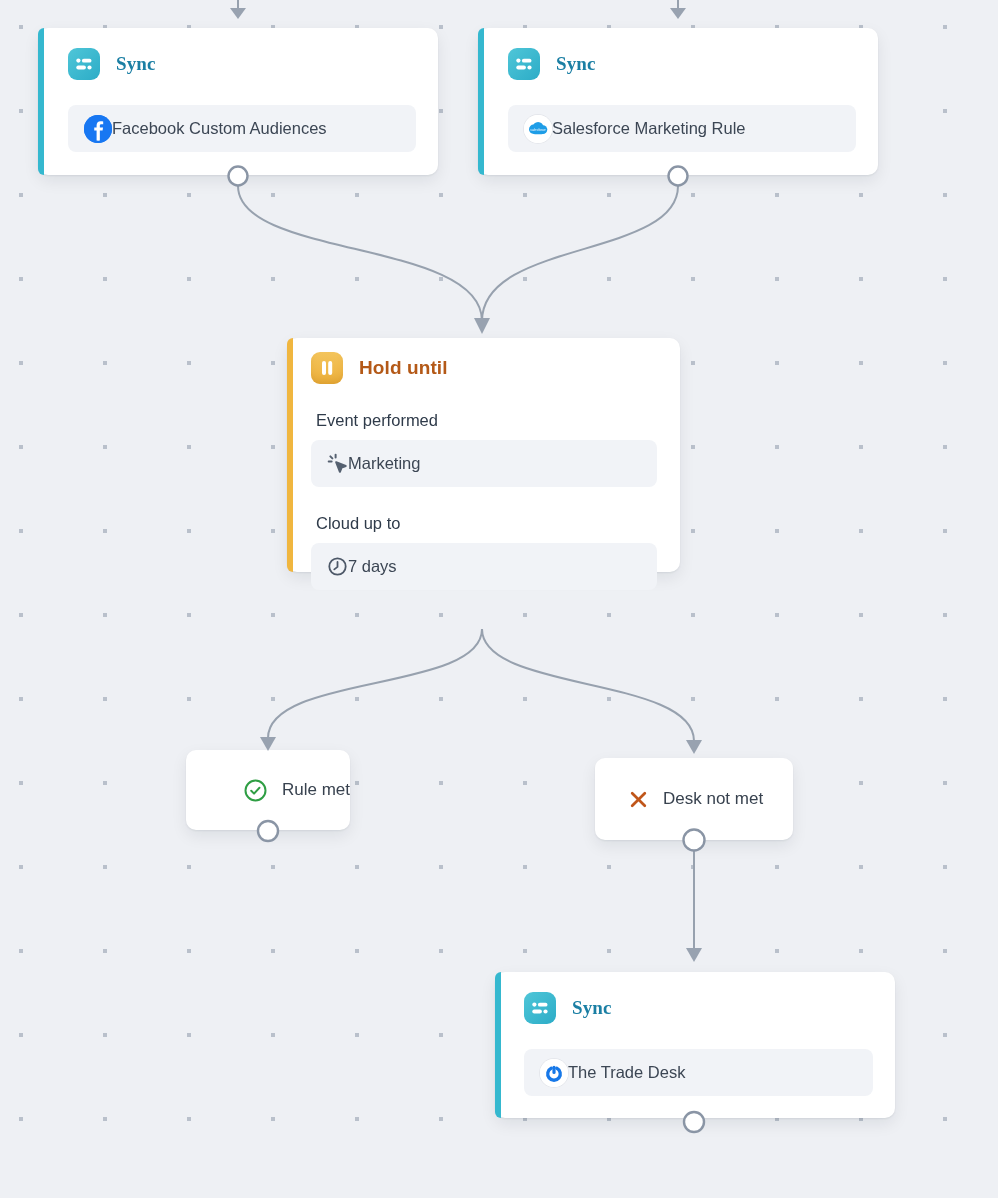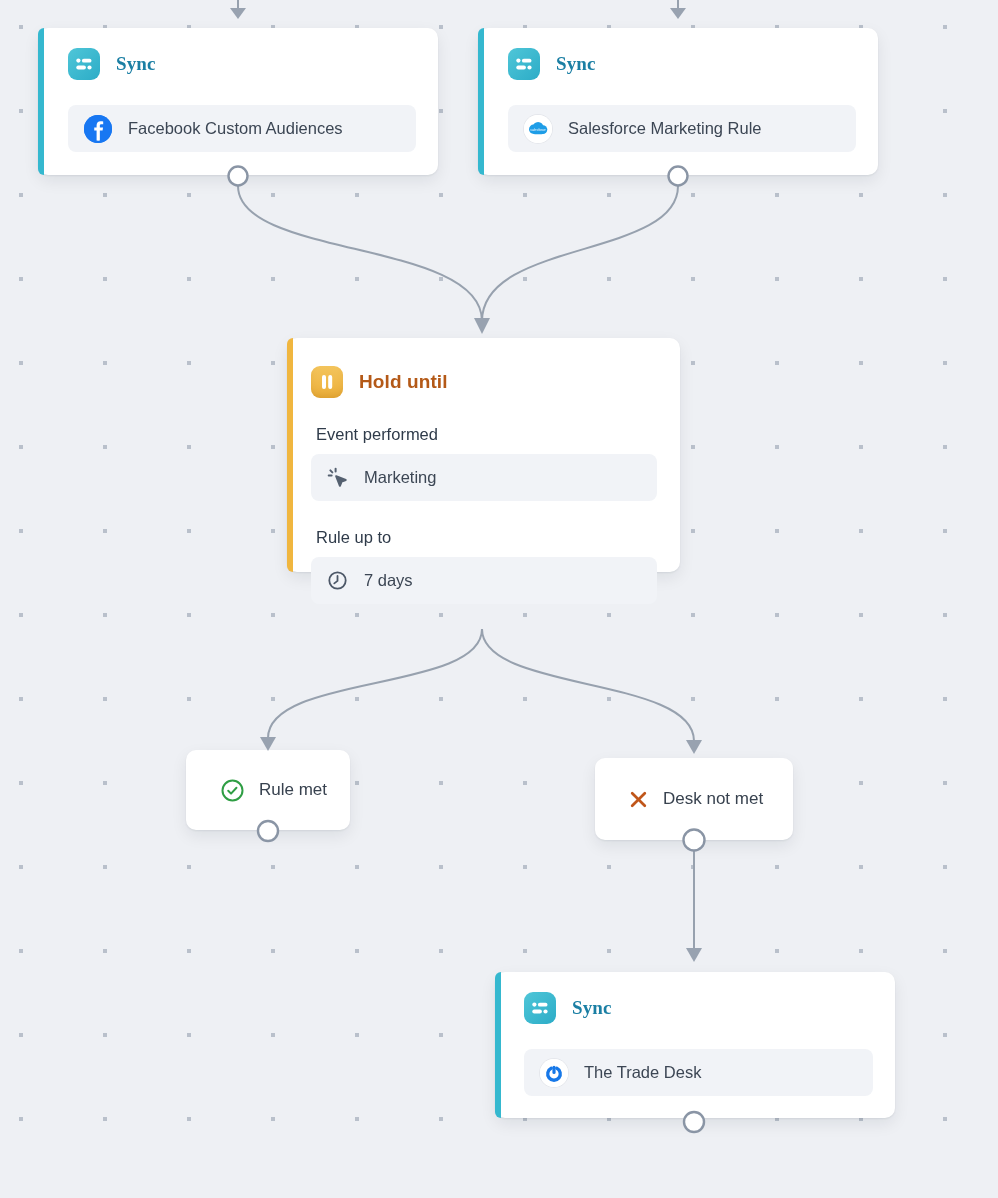--- a/index.html
+++ b/index.html
@@ -21,37 +21,37 @@
   .accent.gold{background:#f0b63f;}
   .node-header{display:flex;align-items:center;gap:16px;}
   .badge{width:32px;height:32px;border-radius:9px;flex:0 0 32px;display:flex;align-items:center;justify-content:center;}
   .badge.teal{background:linear-gradient(135deg,#4fc6d8,#2cacc7);}
   .badge.gold{background:linear-gradient(180deg,#f3c45c,#edb03b);box-shadow:inset 0 -6px 8px -4px rgba(190,130,30,.45);}
   .node-title{font-size:19px;font-weight:700;letter-spacing:.1px;}
   .node-title.sync{color:#1b7fa4;font-family:Liberation Serif, serif;}
   .node-title.hold{color:#b45917;}
   .pill{
     background:#f1f3f7;border-radius:8px;height:47px;display:flex;align-items:center;
-    gap:16px;padding:0 16px;font-size:16.5px;color:#3c4654;
+    gap:0;padding:0 16px;font-size:16.5px;color:#3c4654;
   }
   .brand-circle{width:28px;height:28px;border-radius:50%;flex:0 0 28px;display:flex;align-items:center;justify-content:center;background:#fff;box-shadow:0 0 0 1px rgba(15,23,42,.05);}
   .field-label{font-size:16.5px;color:#2f3b4a;margin:27px 5px 10px;}
   .rule-node{display:flex;align-items:center;gap:14px;font-size:17px;color:#38424f;}
   #edges{position:absolute;left:0;top:0;z-index:3;}
   #edges .port{cursor:crosshair;}
 
   
   #node-sync-facebook{left:38px;top:28px;width:400px;height:147px;padding:20px 22px 0 30px;}
   #node-sync-salesforce{left:478px;top:28px;width:400px;height:147px;padding:20px 22px 0 30px;}
   #node-sync-tradedesk{left:495px;top:972px;width:400px;height:146px;padding:20px 22px 0 29px;}
   .sync-pill{margin-top:25px;}
   
-  #node-hold-until{left:287px;top:338px;width:393px;height:234px;padding:28px 23px 0 24px;}
+  #node-hold-until{left:287px;top:338px;width:393px;height:234px;padding:14px 23px 0 24px;}
   
-  #node-rule-met{left:186px;top:750px;width:164px;height:80px;padding-left:34px;}
+  #node-rule-met{left:186px;top:750px;width:164px;height:80px;padding-left:34px;justify-content:flex-end;}
   #node-rule-not-met{left:595px;top:758px;width:198px;height:82px;padding-left:33px;}
 </style>
 </head>
 <body>
 
 <div id="canvas">
 
   <div class="node" id="node-sync-facebook">
     <div class="accent teal"></div>
     <div class="node-header">
@@ -124,21 +124,21 @@
         <svg width="21" height="21" viewBox="0 0 20 20" fill="none" stroke="#556070" stroke-width="1.9" stroke-linecap="round">
           <path d="M8.2 1.6 V4.4"></path>
           <path d="M1.6 8.2 H4.4"></path>
           <path d="M3.2 3.2 L5.1 5.1"></path>
           <path d="M8.7 8.7 L17.8 12.4 L13.9 14 L12.3 17.9 Z" fill="#556070" stroke-linejoin="round"></path>
         </svg>
       </span>
       <span>Marketing</span>
     </div>
 
-    <div class="field-label">Rule up to</div>
+    <div class="field-label">Cloud up to</div>
     <div class="pill">
       <span style="display:flex;">
         <svg width="21" height="21" viewBox="0 0 21 21" fill="none" stroke="#4d5868" stroke-width="1.8" stroke-linecap="round">
           <circle cx="10.5" cy="10.5" r="8.2"></circle>
           <path d="M10.5 5.9 V10.9 L7.3 13.4"></path>
         </svg>
       </span>
       <span>7 days</span>
     </div>
   </div>

